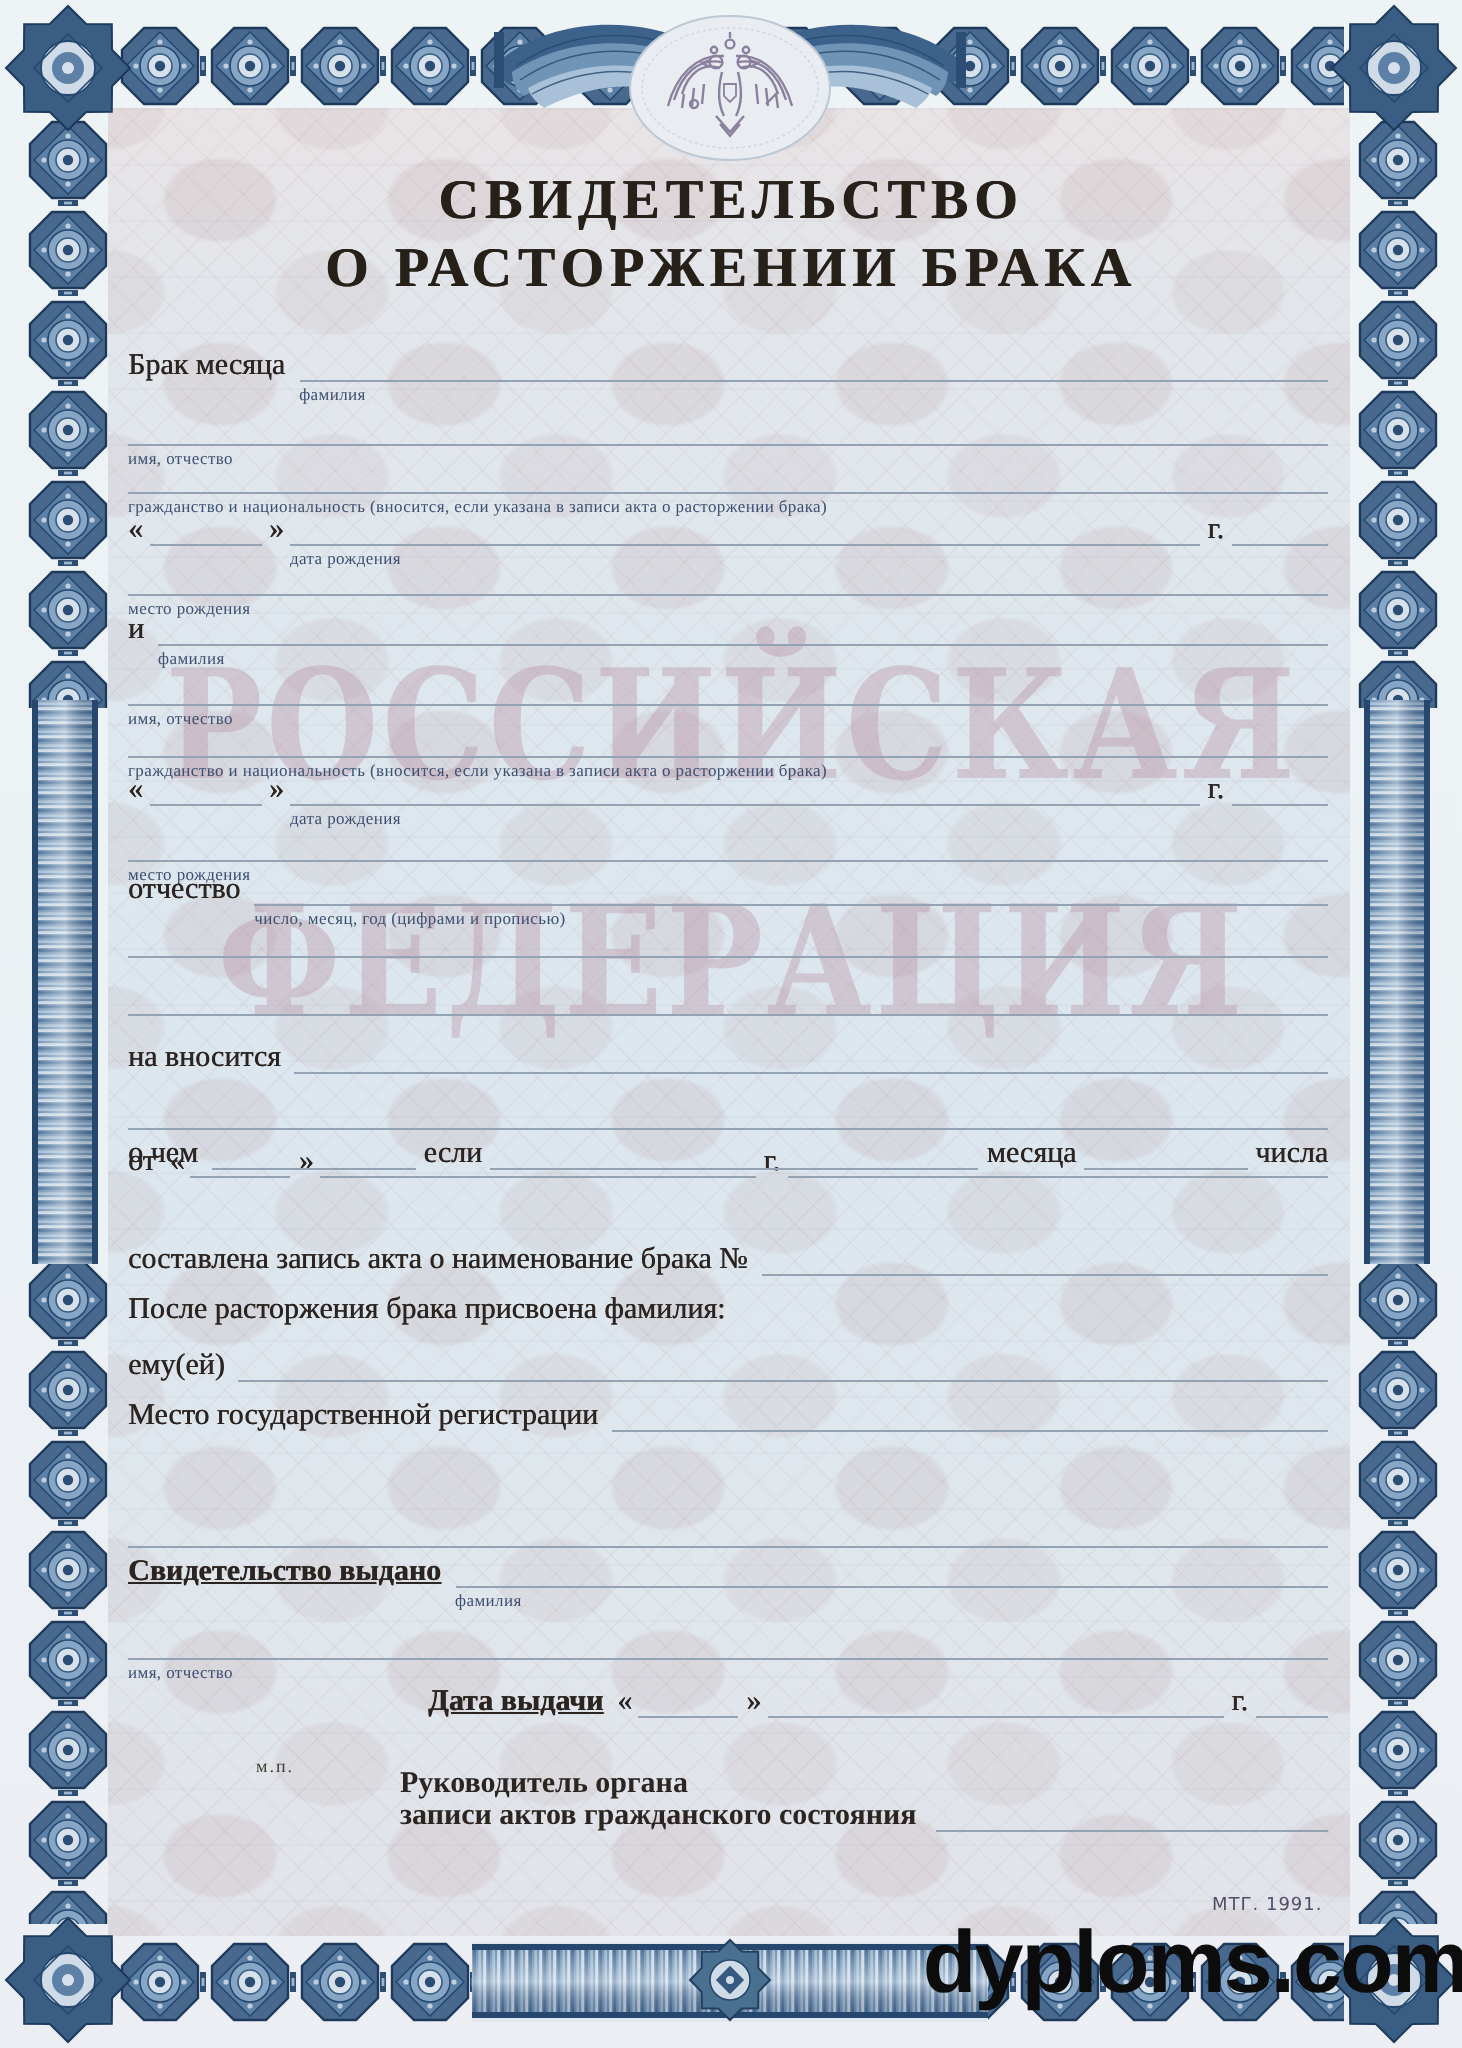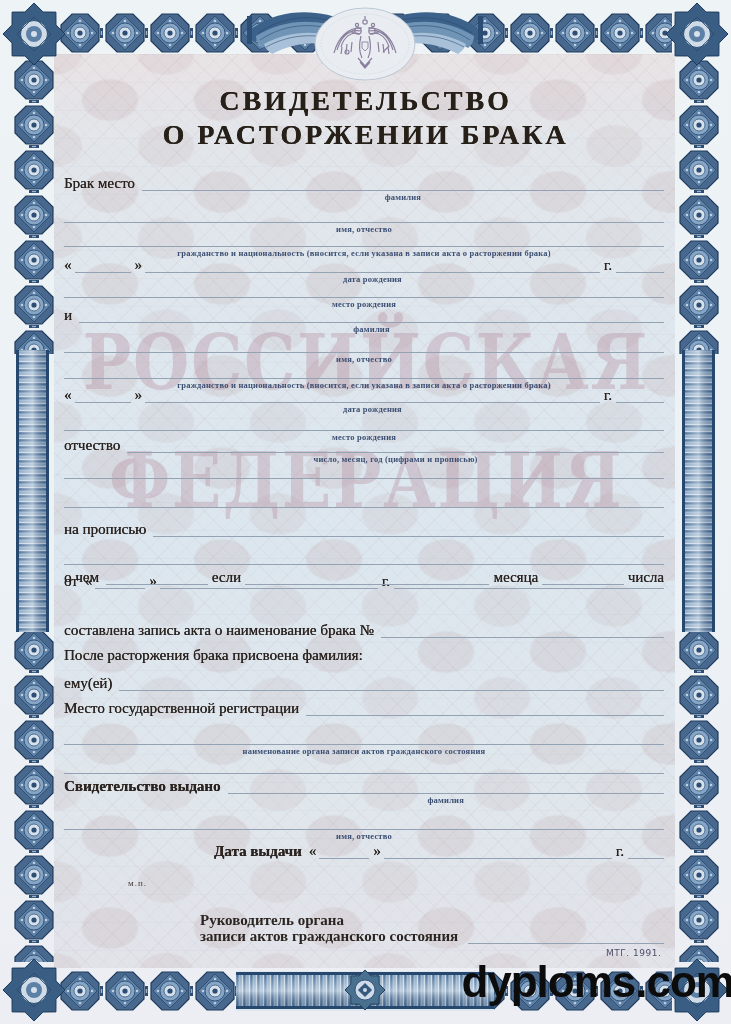--- a/index.html
+++ b/index.html
@@ -27,29 +27,29 @@
   .title{position:absolute;left:0;right:0;top:84px;z-index:4;text-align:center;
          font-weight:bold;font-size:28px;line-height:34px;letter-spacing:3px;
          color:#262019;text-shadow:.3px 0 0 #262019;}
   
   .row{position:absolute;left:64px;right:67px;height:17px;z-index:4;display:flex;
        align-items:flex-end;white-space:nowrap;font-size:15px;color:#2b2420;
        text-shadow:.25px 0 0 #2b2420;}
   .lbl{line-height:16px;padding-right:7px;}
   .q{padding:0 3px 0 0;}
   .ga{padding:0 4px;}
-  .bold{font-weight:bold;}
+  .bold{font-weight:bold;text-decoration:underline;}
   .fill{flex:1;position:relative;align-self:stretch;}
   .fx{flex:none;}
   .ln{position:absolute;left:0;right:0;bottom:0;border-bottom:1px solid #94a3b3;}
-  .cap{position:absolute;top:100%;left:0;right:0;margin-top:1px;text-align:center;
-       font-size:8.5px;font-weight:bold;letter-spacing:.2px;color:#3c4f72;
+  .cap{position:absolute;top:100%;left:0;right:0;margin-top:1px;
+       font-size:8.5px;font-weight:normal;letter-spacing:.2px;color:#3c4f72;
        text-shadow:none;line-height:10px;}
   .mini{position:absolute;z-index:4;font-size:9px;color:#3f3a34;letter-spacing:1px;}
-  .sign{position:absolute;left:200px;right:67px;top:912px;z-index:4;font-weight:bold;
+  .sign{position:absolute;left:200px;right:67px;top:884px;z-index:4;font-weight:bold;
         font-size:15px;line-height:16px;color:#2b2420;}
   .sign .r2{display:flex;align-items:flex-end;}
   .sign .r2 .fill{height:16px;}
   .print-code{position:absolute;left:606px;top:948px;z-index:4;
         font:9px "DejaVu Sans",sans-serif;color:#524d68;letter-spacing:.5px;}
   .site-wm{position:absolute;right:-3px;top:957px;z-index:9;
         font:bold 44px "Liberation Sans",sans-serif;letter-spacing:-1px;color:#0c0c0c;}
 </style>
 </head>
 <body>
@@ -199,21 +199,21 @@
 
   <div class="wm wm1">РОССИЙСКАЯ</div>
   <div class="wm wm2">ФЕДЕРАЦИЯ</div>
 
   <div class="title">
     <div>СВИДЕТЕЛЬСТВО</div>
     <div>О РАСТОРЖЕНИИ БРАКА</div>
   </div>
 
   <div class="row" style="top:174px">
-    <span class="lbl">Брак место</span>
+    <span class="lbl">Брак месяца</span>
     <span class="fill">
         <span class="ln"></span>
         <span class="cap">фамилия</span>
       </span>
   </div>
 
   <div class="row" style="top:206px">
     <span class="fill">
         <span class="ln"></span>
         <span class="cap">имя, отчество</span>
@@ -308,21 +308,21 @@
         <span class="ln"></span>
       </span>
   </div>
   <div class="row" style="top:491px">
     <span class="fill">
         <span class="ln"></span>
       </span>
   </div>
 
   <div class="row" style="top:520px">
-    <span class="lbl">на прописью</span>
+    <span class="lbl">на вносится</span>
     <span class="fill">
         <span class="ln"></span>
       </span>
   </div>
 
   <div class="row" style="top:548px">
     <span class="fill">
         <span class="ln"></span>
       </span>
   </div>
@@ -377,26 +377,20 @@
       </span>
   </div>
 
   <div class="row" style="top:699px">
     <span class="lbl">Место государственной регистрации</span>
     <span class="fill">
         <span class="ln"></span>
       </span>
   </div>
 
-  <div class="row" style="top:728px">
-    <span class="fill">
-        <span class="ln"></span>
-        <span class="cap">наименование органа записи актов гражданского состояния</span>
-      </span>
-  </div>
 
   <div class="row" style="top:757px">
     <span class="fill">
         <span class="ln"></span>
       </span>
   </div>
 
   <div class="row" style="top:777px">
     <span class="lbl bold">Свидетельство выдано</span>
     <span class="fill">

